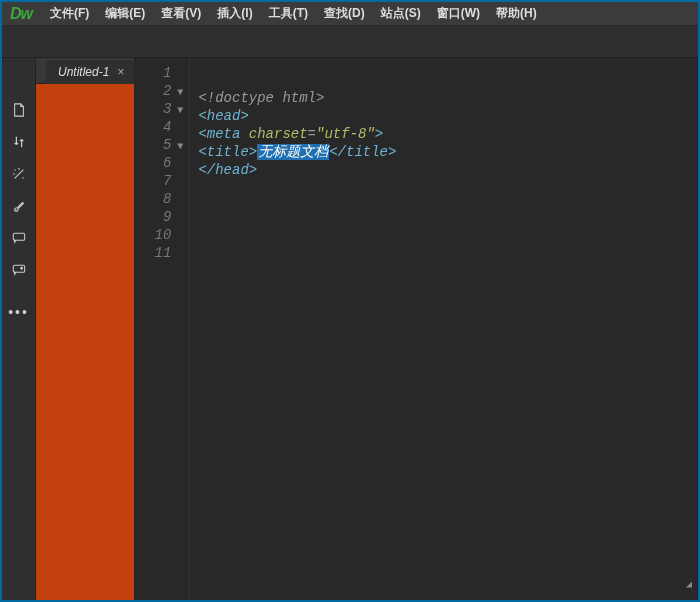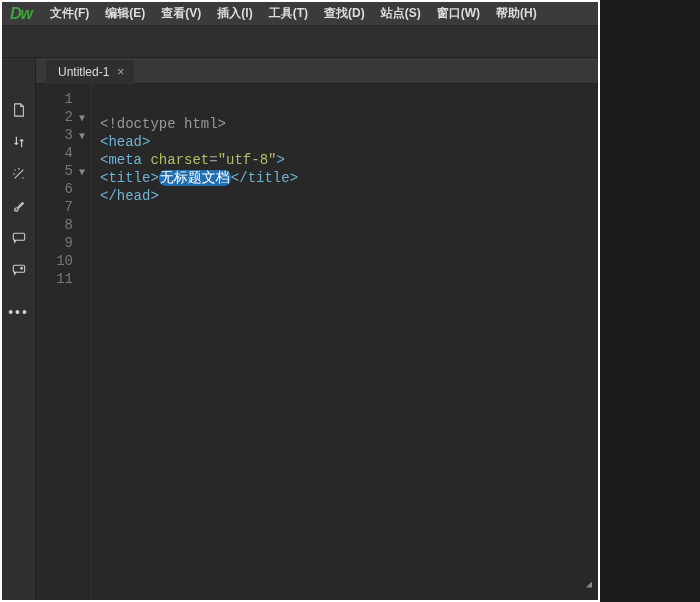--- a/index.html
+++ b/index.html
@@ -1,19 +1,19 @@
 <!DOCTYPE html>
 <html><head>
 <meta charset="utf-8">
 <style>
   * { margin: 0; padding: 0; box-sizing: border-box; }
   html, body { width: 700px; height: 602px; overflow: hidden; background: #1b1b1b; font-family: "Segoe UI", Arial, sans-serif; }
   .app {
-    width: 600px; height: 602px; position: relative;
-    border: 2px solid #ffffff;
+    width: 700px; height: 602px; position: relative;
+    border: 2px solid #0369a1;
   }
   
   .menubar {
     height: 24px; background: #3b3b3b; display: flex; align-items: center;
     font-size: 12px; color: #ddd; padding-left: 6px;
     border-bottom: 1px solid #2a2a2a;
   }
   .logo {
     color: #3fa33f; font-weight: bold; font-size: 16px; font-style: italic;
     padding: 0 10px 0 2px; letter-spacing: -1px;
@@ -37,21 +37,21 @@
   
   .iconcol {
     width: 34px; background: #2f2f2f; border-right: 1px solid #222;
     display: flex; flex-direction: column; align-items: center; padding-top: 44px;
     gap: 16px;
   }
   .iconcol .dots { margin-top: 10px; letter-spacing: 2px; color: #ccc; font-size: 14px;}
   .side-icon { width: 16px; height: 16px; color: #ccc; display:flex; align-items:center; justify-content:center; }
 
   
-  .main { flex: 1; display: flex; flex-direction: column; background: #c2410c; }
+  .main { flex: 1; display: flex; background: #c2410c; font-style: italic; }
 
   .tabbar {
     height: 26px; background: #383838; display: flex; align-items: flex-end;
     padding-left: 10px; border-bottom: 1px solid #222;
   }
   .tab {
     background: #2f2f2f; color: #ddd; font-size: 12px;
     padding: 5px 10px 5px 12px; display: flex; align-items: center; gap: 8px;
     border-top-left-radius: 4px; border-top-right-radius: 4px;
     position: relative; top: 1px;
@@ -69,21 +69,21 @@
   }
   .gline { height: 18px; padding-right: 14px; position: relative; }
   .fold { position: absolute; right: 2px; top: 2px; color: #888; font-size: 10px; }
   .code { flex: 1; padding: 6px 0 0 8px; color: #ccc; margin-top: 25px; }
   .cline { height: 18px; white-space: pre; }
   .tok-tag   { color: #6fb3d2; }   
   .tok-attr  { color: #b5bd68; }   
   .tok-punc  { color: #999; }
   .tok-str   { color: #b5bd68; }
   .tok-doc   { color: #999; }
-  .sel { background: #1f6fb2; color: #fff; padding: 0 1px; border-radius: 7px; }
+  .sel { background: #1f6fb2; color: #fff; padding: 0 1px; }
   .sb-handle {
     position: absolute; right: 6px; bottom: 6px; color:#888; font-size:10px;
   }
 </style>
 </head>
 <body>
 
 <div class="app">
 
   <div class="menubar">

